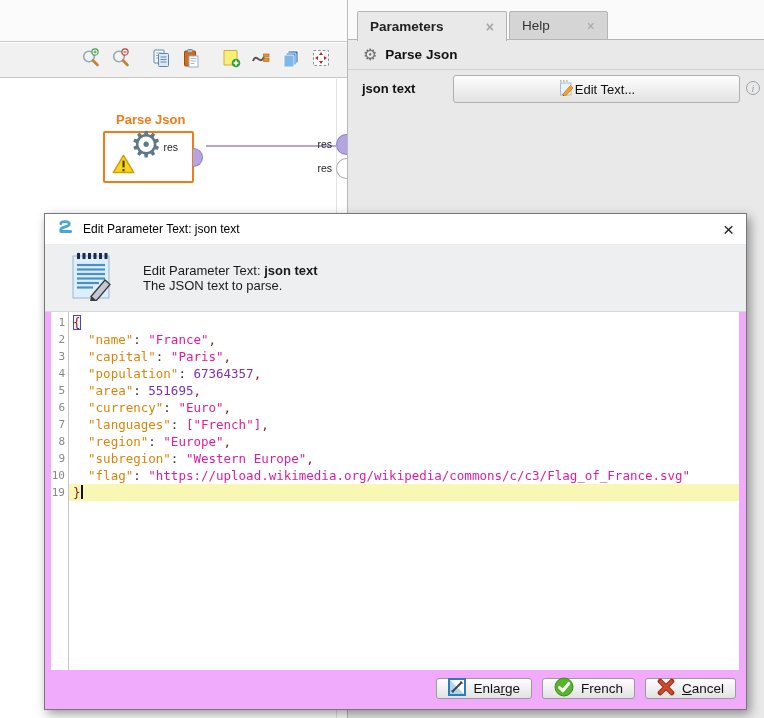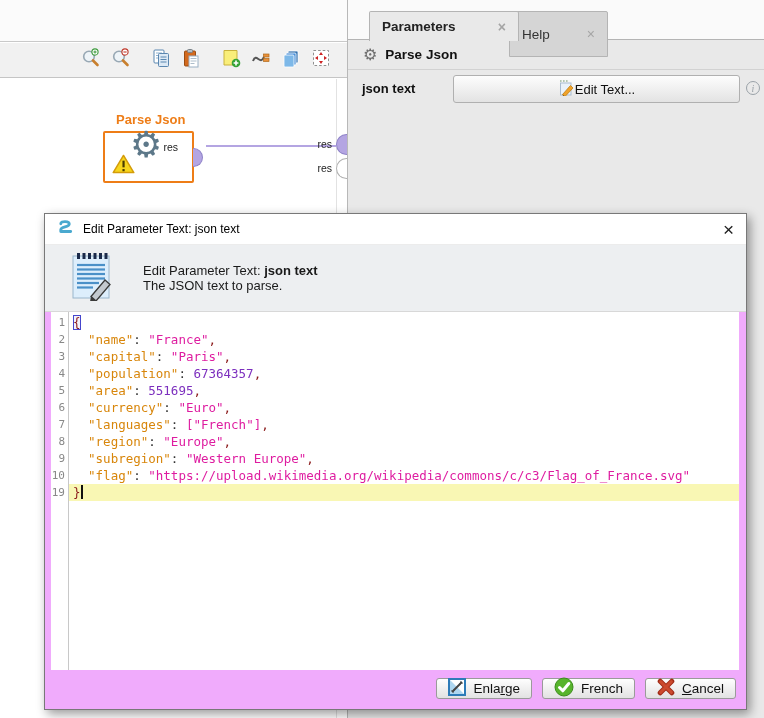--- a/index.html
+++ b/index.html
@@ -32,23 +32,23 @@
   .rport2{left:336px;top:79px;background:#fff;border:1px solid #b0b0b0;border-right:none;}
   .rport-label{position:absolute;width:20px;text-align:right;font-size:10.5px;color:#222;}
   .rlab1{left:312px;top:59px;} .rlab2{left:312px;top:83px;}
 
   
   .right-panel{position:absolute;left:347px;top:0;width:417px;height:718px;background:#e9e9e9;
                border-left:1px solid #b8b8b8;box-sizing:border-box;}
   .tab-strip{position:absolute;left:0;top:0;width:100%;height:11px;background:#fafafa;}
   .tab-bar{position:absolute;left:0;top:11px;width:100%;height:29px;background:#fafafa;
            border-bottom:1px solid #b4b4b4;box-sizing:border-box;}
-  .tab{position:absolute;top:0;height:46px;display:flex;align-items:center;box-sizing:border-box;
+  .tab{position:absolute;top:0;height:29px;display:flex;align-items:center;box-sizing:border-box;
        border:1px solid #b4b4b4;border-radius:2px 2px 0 0;padding:0 12px;font-size:13.5px;}
-  .tab-active{left:21px;width:150px;height:30px;background:#e9e9e9;border-bottom:none;font-weight:bold;z-index:2;}
+  .tab-active{left:9px;width:150px;height:30px;background:#e9e9e9;border-bottom:none;font-weight:bold;z-index:2;}
   .tab-inactive{left:161px;width:99px;background:#d5d5d5;color:#333;}
   .tab-close{margin-left:auto;color:#a5a5a5;font-size:14px;line-height:1;padding-left:8px;}
   .panel-op-header{position:absolute;left:0;top:40px;width:100%;height:30px;display:flex;
                    align-items:center;border-bottom:1px solid #d2d2d2;box-sizing:border-box;padding-left:15px;gap:8px;}
   .panel-gear{font-family:"DejaVu Sans",sans-serif;font-size:16px;color:#6f6f6f;line-height:1;}
   .panel-op-title{font-size:13.5px;font-weight:bold;color:#111;}
   .param-name{position:absolute;left:14px;top:81px;font-size:13px;font-weight:bold;color:#111;}
   .edit-btn{position:absolute;left:105px;top:75px;width:287px;height:28px;box-sizing:border-box;
             border:1px solid #b0b0b0;border-radius:3px;background:linear-gradient(#fdfdfd,#e3e3e3);
             display:flex;align-items:center;justify-content:center;font-size:13px;color:#111;}

